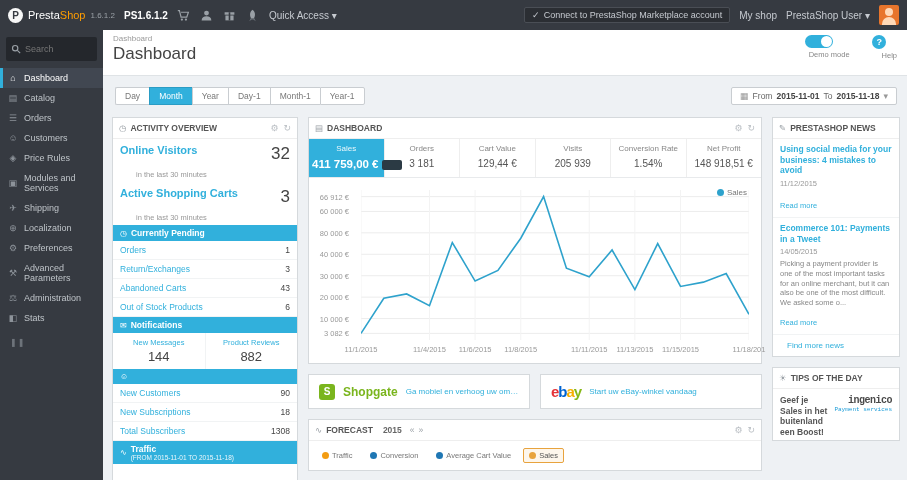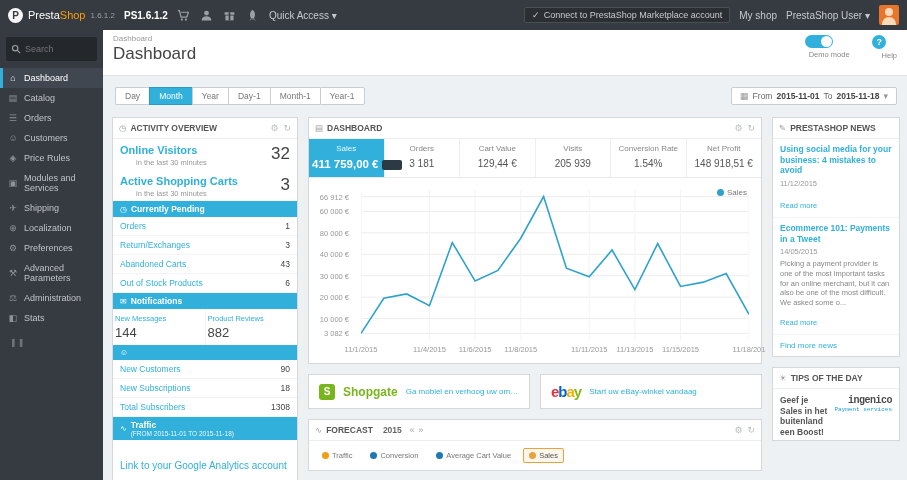--- a/index.html
+++ b/index.html
@@ -69,30 +69,30 @@
   .col-right{width:128px;flex:none;}
   .panel{background:#fff;border:1px solid #d5d9dc;margin-bottom:10px;}
   .panel-hd{display:flex;align-items:center;gap:4px;padding:5px 6px;font-size:8.5px;font-weight:bold;
     color:#555;text-transform:uppercase;border-bottom:1px solid #eee;}
   .panel-hd .hd-ico{color:#9aa0a6;font-weight:normal;}
   .hd-tools{margin-left:auto;display:flex;gap:5px;color:#b9bec3;font-weight:normal;font-size:9px;}
   .hd-tools span{cursor:pointer;}
   
   .live-row{display:flex;justify-content:space-between;align-items:flex-start;padding:5px 7px 3px 7px;}
   .live-link{color:#31b0dc;font-size:11px;font-weight:bold;cursor:pointer;}
-  .live-sub{font-size:7.5px;color:#999;margin-top:2px;padding-left:16px;}
+  .live-sub{font-size:7.5px;color:#999;margin-top:14px;padding-left:16px;}
   .live-val{font-size:17px;color:#444;}
   .sec{background:#31b0dc;color:#fff;padding:3px 7px;font-size:8.5px;font-weight:bold;display:flex;gap:4px;align-items:center;}
   .sec .sec-ico{font-weight:normal;font-size:8px;}
   .sec-sub{font-size:6.5px;font-weight:normal;opacity:.9;display:block;}
   .rowline{display:flex;justify-content:space-between;align-items:center;padding:4px 7px;
     border-bottom:1px solid #f1f3f4;font-size:8.5px;}
   .rowline .rl-label{color:#31b0dc;cursor:pointer;}
   .rowline .rl-val{color:#444;}
-  .notif-cells{display:flex;text-align:left;}
+  .notif-cells{display:flex;text-align:center;}
   .notif-cell{flex:1;padding:5px 2px;border-right:1px solid #f1f3f4;cursor:pointer;}
   .notif-cell:last-child{border-right:0;}
   .notif-lbl{color:#31b0dc;font-size:7.5px;}
   .notif-val{font-size:13px;color:#444;margin-top:2px;}
   .ga-link{display:block;padding:20px 7px;font-size:10px;color:#31b0dc;cursor:pointer;}
   
   .kpi-row{display:flex;border-bottom:1px solid #e8eaec;}
   .kpi{flex:1;min-width:0;text-align:center;padding:5px 3px 7px 3px;border-right:1px solid #eee;cursor:pointer;}
   .kpi:last-child{border-right:0;}
   .kpi-label{font-size:8px;color:#888;}
@@ -132,21 +132,21 @@
   .dot-conversion{background:#1f77b4;}
   .dot-avgcart{background:#1f77b4;}
   .dot-sales{background:#e8a33d;}
   .fc-t.active{border-color:#e8a33d;background:#fdf6ec;color:#555;}
   
   .news-art{padding:5px 7px;border-bottom:1px solid #f1f3f4;}
   .news-title{font-size:8.5px;font-weight:bold;color:#31b0dc;cursor:pointer;line-height:1.25;}
   .news-date{font-size:7.5px;color:#999;margin:3px 0;}
   .news-excerpt{font-size:7.5px;color:#888;line-height:1.3;}
   .read-more{display:inline-block;margin-top:10px;font-size:7.5px;color:#31b0dc;cursor:pointer;}
-  .more-news{display:block;padding:6px 7px;font-size:8px;color:#31b0dc;cursor:pointer;}
+  .more-news{display:block;padding:6px 14px;font-size:8px;color:#31b0dc;cursor:pointer;}
   .tips-top{display:flex;gap:6px;padding:6px 7px 3px 7px;align-items:flex-start;}
   .tips-headline{font-size:8.5px;font-weight:bold;color:#555;line-height:1.25;flex:1;}
   .ing-logo{text-align:right;flex:none;width:58px;font-family:Liberation Mono, monospace;}
   .ing-name{font-size:10px;font-weight:bold;color:#4a4a4a;letter-spacing:-0.5px;}
   .ing-sub{font-size:6px;color:#1a9cd8;}
 </style>
 </head>
 <body>
 
 <header class="topbar">

